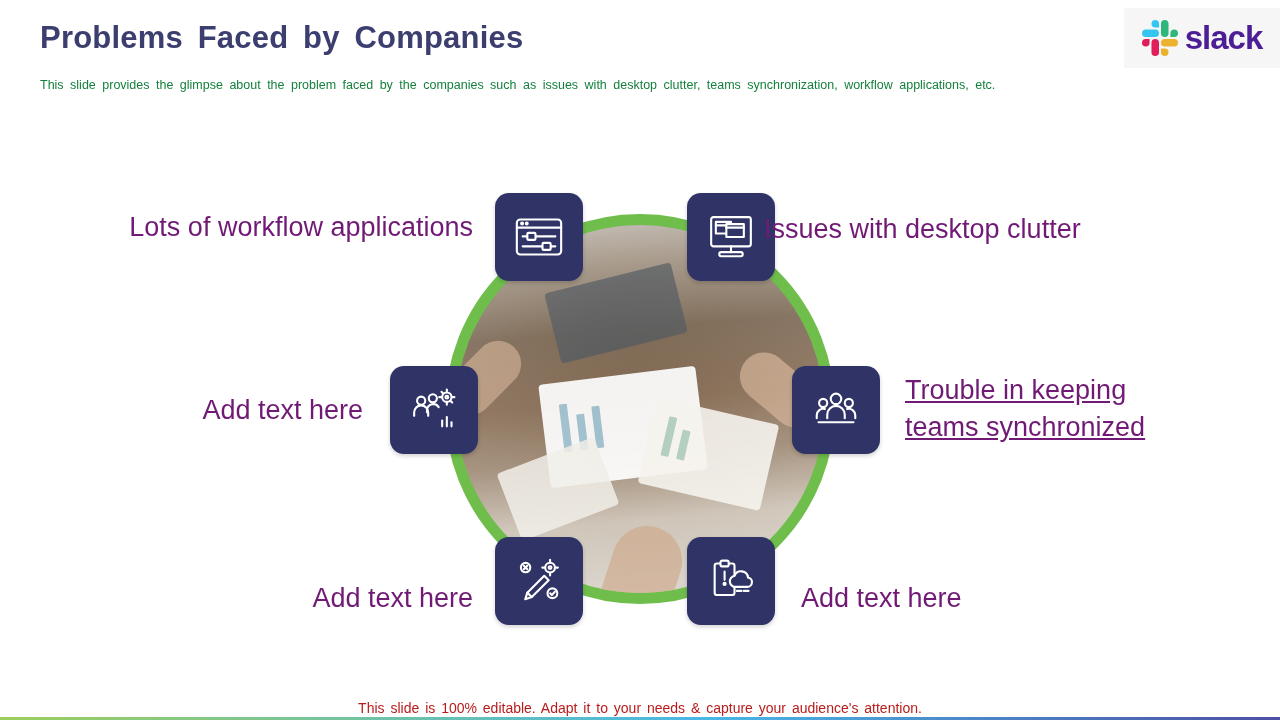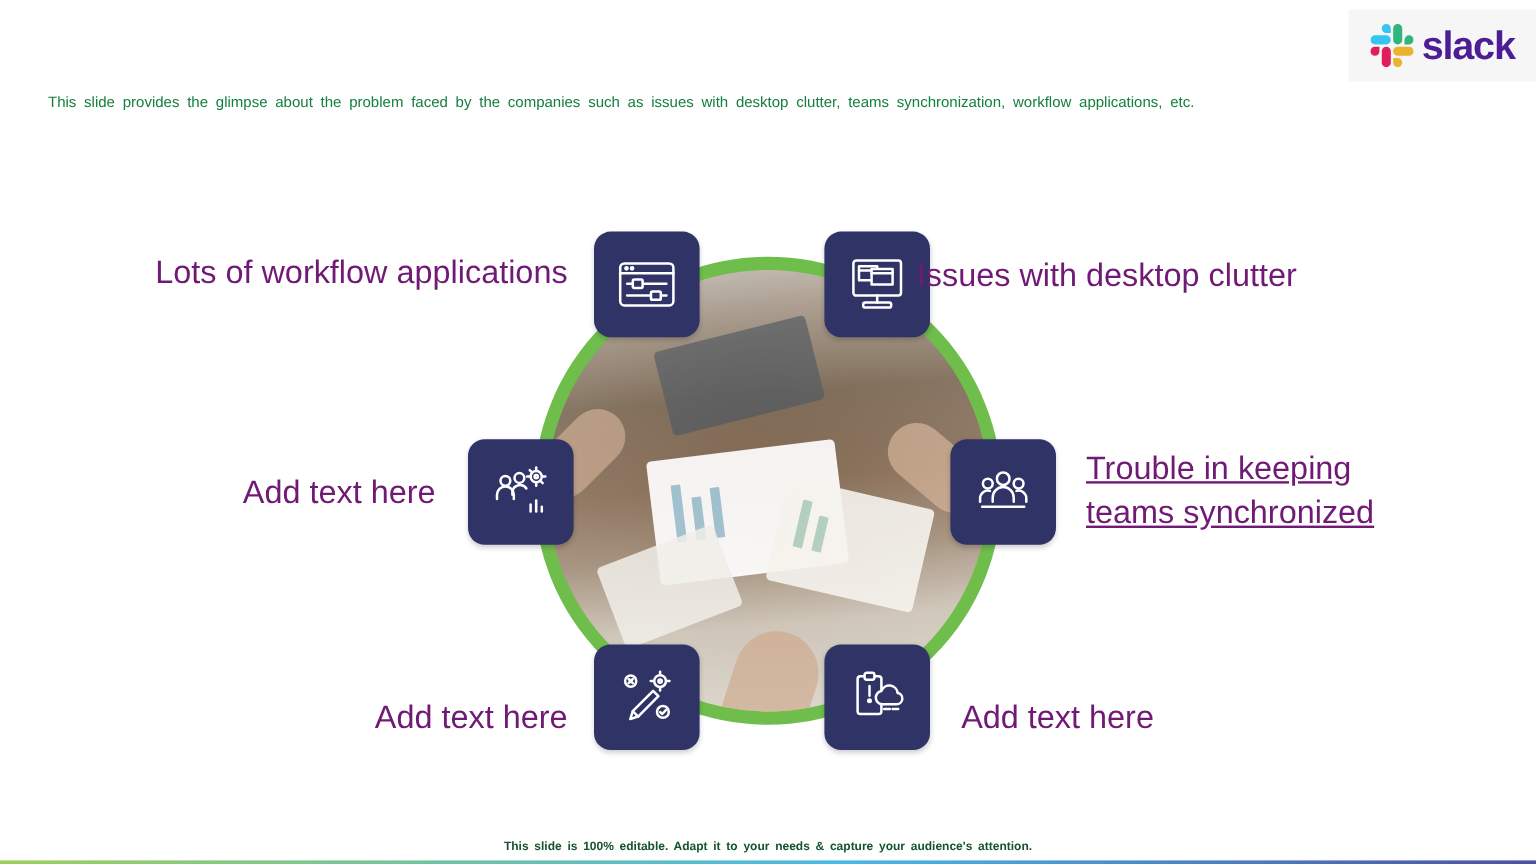--- a/index.html
+++ b/index.html
@@ -37,29 +37,30 @@
   .tile{position:absolute;width:88px;height:88px;background:#2f3366;border-radius:14px;z-index:2;
         display:flex;align-items:center;justify-content:center;box-shadow:0 2px 4px rgba(0,0,0,.18);}
   .tile svg{width:56px;height:56px;stroke:#ffffff;fill:none;stroke-width:1.8;
             stroke-linecap:round;stroke-linejoin:round;}
 
   
   .item-label{position:absolute;font-size:27px;color:#701a75;line-height:37px;z-index:2;}
   .align-right{text-align:right;}
 
   
-  .footer{position:absolute;left:0;right:0;top:700px;text-align:center;font-size:10px;color:#14532d;word-spacing:2px;font-weight:bold;}
+  .footer{position:absolute;left:0;right:0;top:700px;text-align:center;font-size:14px;color:#b91c1c;word-spacing:2px;}
   .bottom-bar{position:absolute;left:0;right:0;bottom:0;height:3px;opacity:.85;
               background:linear-gradient(90deg,#8cc63f 0%,#29abe2 55%,#2e3192 100%);}
 </style>
 </head>
 <body>
 
 <div class="slide">
 
+  <div class="title">Problems Faced by Companies</div>
   <div class="subtitle">This slide provides the glimpse about the problem faced by the companies such as issues with desktop clutter, teams synchronization, workflow applications, etc.</div>
 
   <div class="logo-box">
     <svg width="36" height="36" viewBox="0 0 24 24">
       <path d="M5.042 15.165a2.528 2.528 0 0 1-2.52 2.523A2.528 2.528 0 0 1 0 15.165a2.527 2.527 0 0 1 2.522-2.52h2.52v2.52zM6.313 15.165a2.527 2.527 0 0 1 2.521-2.52 2.527 2.527 0 0 1 2.521 2.52v6.313A2.528 2.528 0 0 1 8.834 24a2.528 2.528 0 0 1-2.521-2.522v-6.313z" fill="#E01E5A"></path>
       <path d="M8.834 5.042a2.528 2.528 0 0 1-2.521-2.52A2.528 2.528 0 0 1 8.834 0a2.528 2.528 0 0 1 2.521 2.522v2.52H8.834zM8.834 6.313a2.528 2.528 0 0 1 2.521 2.521 2.528 2.528 0 0 1-2.521 2.521H2.522A2.528 2.528 0 0 1 0 8.834a2.528 2.528 0 0 1 2.522-2.521h6.312z" fill="#36C5F0"></path>
       <path d="M18.956 8.834a2.528 2.528 0 0 1 2.522-2.521A2.528 2.528 0 0 1 24 8.834a2.528 2.528 0 0 1-2.522 2.521h-2.522V8.834zM17.688 8.834a2.528 2.528 0 0 1-2.523 2.521 2.527 2.527 0 0 1-2.52-2.521V2.522A2.527 2.527 0 0 1 15.165 0a2.528 2.528 0 0 1 2.523 2.522v6.312z" fill="#2EB67D"></path>
       <path d="M15.165 18.956a2.528 2.528 0 0 1 2.523 2.522A2.528 2.528 0 0 1 15.165 24a2.527 2.527 0 0 1-2.52-2.522v-2.522h2.52zM15.165 17.688a2.527 2.527 0 0 1-2.52-2.523 2.526 2.526 0 0 1 2.52-2.52h6.313A2.527 2.527 0 0 1 24 15.165a2.528 2.528 0 0 1-2.522 2.523h-6.313z" fill="#ECB22E"></path>
     </svg>
     <span class="logo-text">slack</span>

